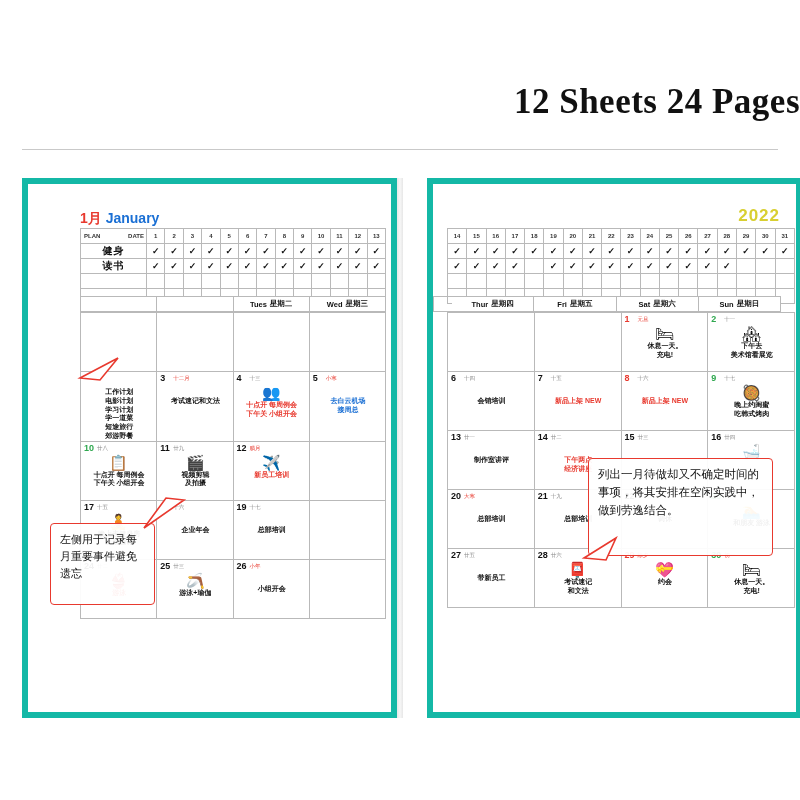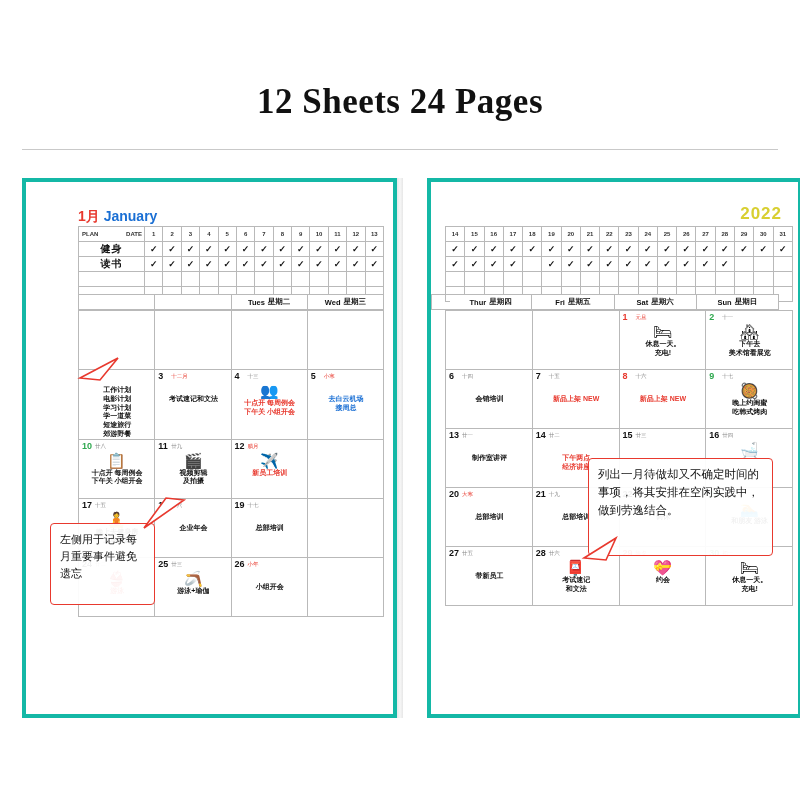--- a/index.html
+++ b/index.html
@@ -18,21 +18,21 @@
     position: absolute;
     inset: 0;
     background: #ffffff;
   }
   
   .header-title {
     position: absolute;
     top: 82px;
     left: 0;
     width: 800px;
-    text-align: center;
+    text-align: right;
     font-family: "Liberation Serif", serif;
     font-weight: bold;
     font-size: 35px;
     color: #111111;
     letter-spacing: 0.5px;
   }
   .header-rule {
     position: absolute;
     top: 149px;
     left: 22px;
@@ -46,21 +46,21 @@
     top: 178px;
     left: 22px;
     width: 756px;
     height: 540px;
   }
   .leaf {
     position: absolute;
     top: 0;
     height: 540px;
     background: #ffffff;
-    border: 4px solid #14b8a6;
+    border: 6px solid #14b8a6;
     box-sizing: border-box;
     overflow: hidden;
   }
   .leaf-left { left: 0; width: 375px; }
   .leaf-right { left: 381px; width: 375px; margin-left: 24px; }
   .gutter {
     position: absolute;
     top: 0;
     left: 375px;
     width: 6px;

